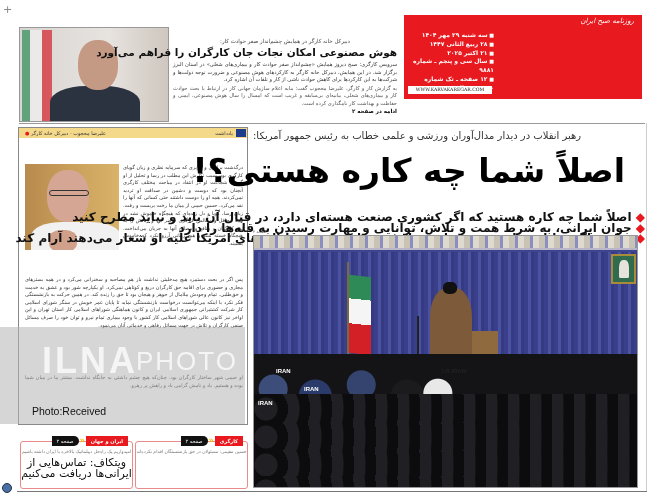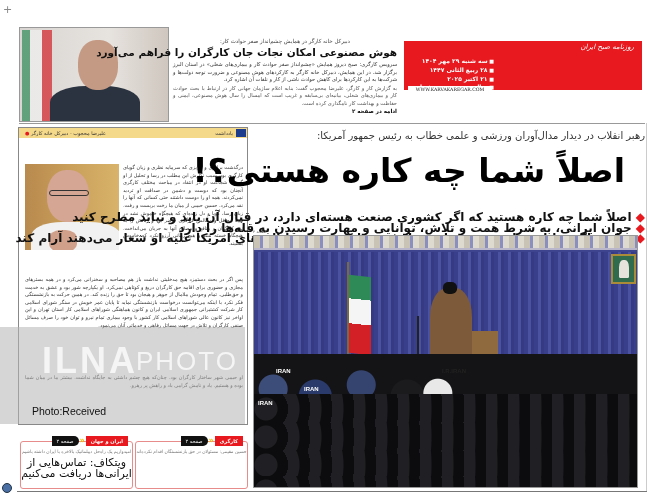--- a/index.html
+++ b/index.html
@@ -8,21 +8,21 @@
     background: #ffffff;
     font-family: "DejaVu Sans", sans-serif;
     position: relative;
     direction: ltr;
   }
 
   .crosshair { position: absolute; left: 3px; top: 4px; font-size: 11px; color: #888; line-height: 1; }
 
   
   .masthead {
-    position: absolute; left: 404px; top: 41px; width: 238px; height: 49px;
+    position: absolute; left: 404px; top: 15px; width: 238px; height: 84px;
     background: #e8191f;
   }
   .mast-logo {
     position: absolute; right: 6px; top: 12px;
     color: #fff; font-family: "DejaVu Serif", serif; font-weight: bold;
     font-size: 38px; line-height: 1; letter-spacing: -1px; direction: rtl;
   }
   .mast-tagline {
     position: absolute; right: 8px; top: 2px; color: #fff;
     font-size: 7px; font-style: italic; direction: rtl;
@@ -158,21 +158,21 @@
   .teaser-kicker { font-size: 4.5px; color: #777; direction: rtl; text-align: center; margin-top: 7px; }
   .teaser-title {
     font-size: 11px; color: #111; direction: rtl; text-align: center; line-height: 11px; margin-top: 3px;
   }
   .globe { position: absolute; left: 2px; top: 483px; width: 10px; height: 10px; border-radius: 50%; background: #4a6fa5; border: 1px solid #234; }
   .rule-bottom { position: absolute; left: 17px; top: 491px; width: 630px; height: 1px; background: #777; }
 
   
   .main-kicker {
     position: absolute; left: 253px; top: 130px; width: 392px;
-    font-size: 10px; color: #333; direction: rtl; text-align: right; white-space: nowrap;
+    font-size: 10px; color: #333; direction: rtl; text-align: left; white-space: nowrap;
   }
   .main-headline {
     position: absolute; left: 253px; top: 152px; width: 350px;
     font-family: "DejaVu Sans", sans-serif; font-weight: bold;
     font-size: 33px; line-height: 38px; color: #000;
     direction: rtl; text-align: center; white-space: nowrap; letter-spacing: -1px;
   }
   .main-bullets {
     position: absolute; left: 253px; top: 212px; width: 392px;
     font-size: 12px; font-weight: bold; color: #111; direction: rtl; line-height: 10.5px;

